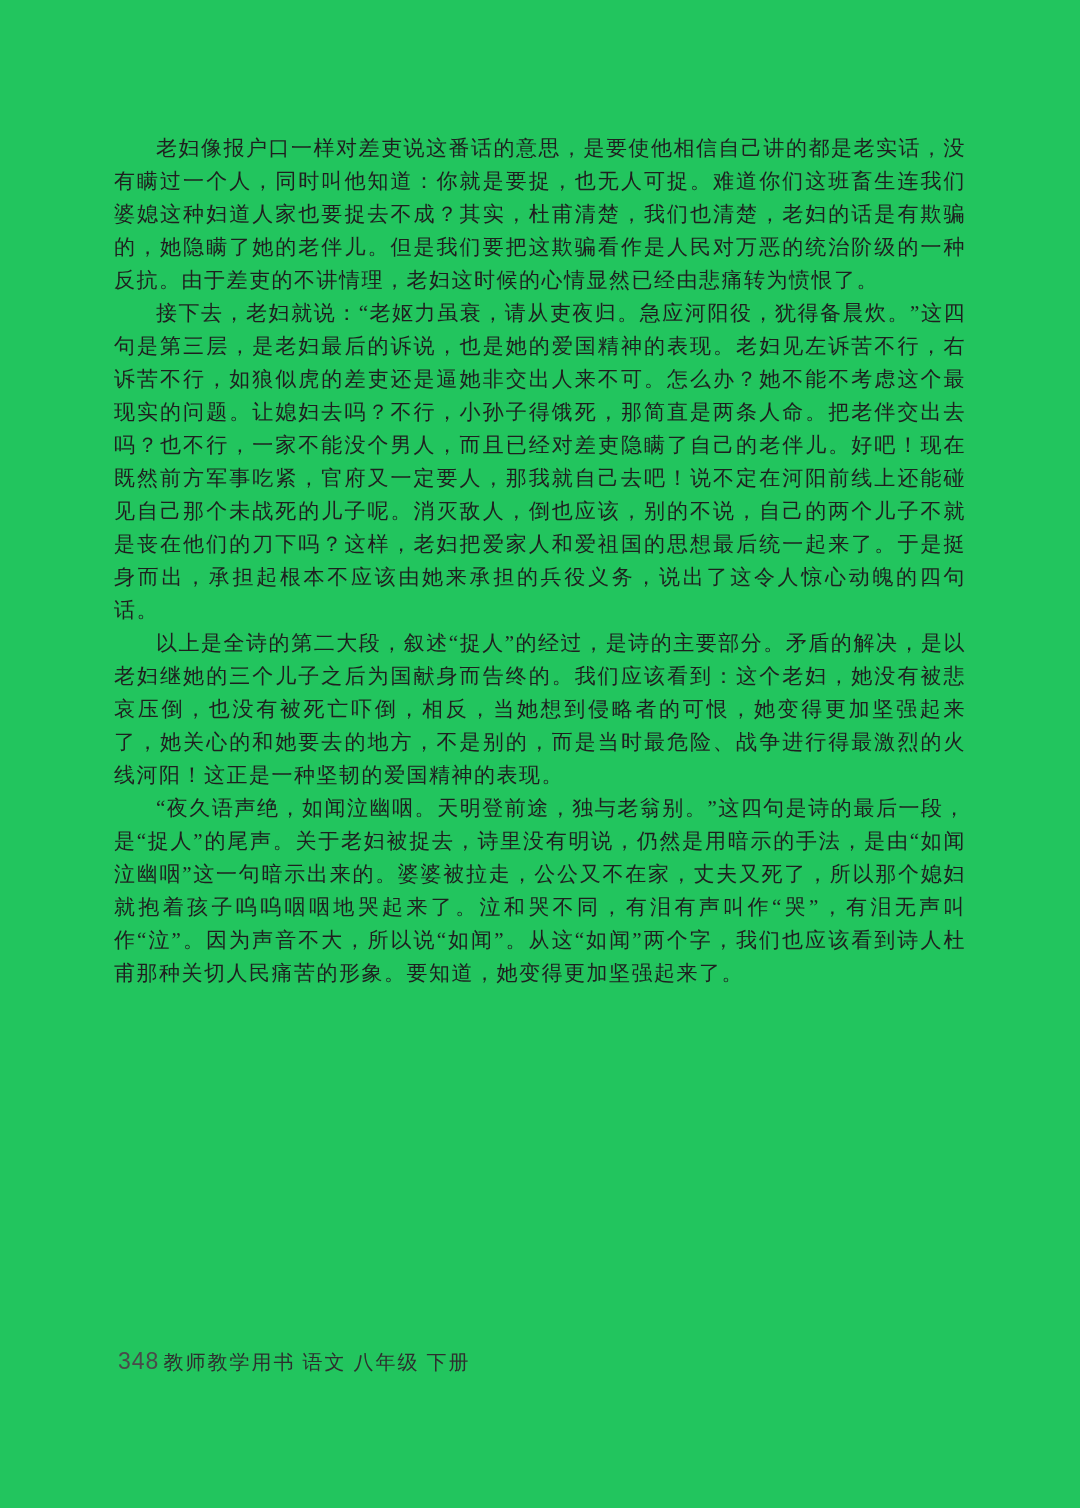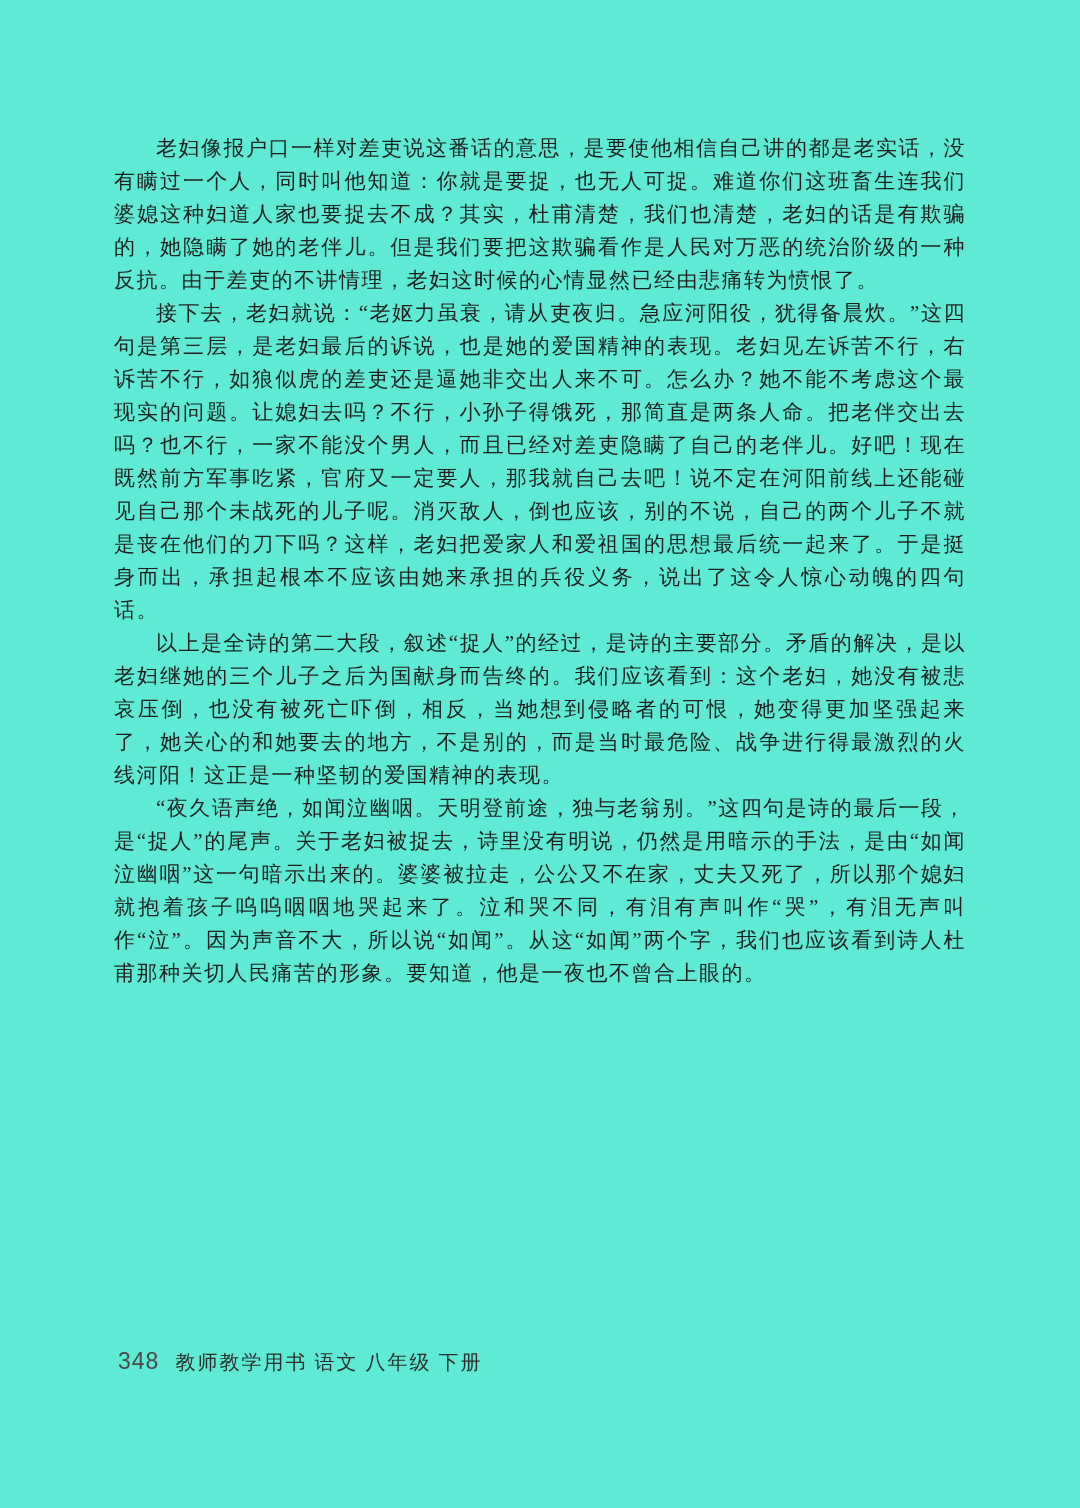--- a/index.html
+++ b/index.html
@@ -2,21 +2,21 @@
 <html><head>
 <meta charset="utf-8">
 <style>
   * { margin: 0; padding: 0; box-sizing: border-box; }
   html, body { background: #f2f2f2; }
   .page {
     position: relative;
     width: 1080px;
     height: 1508px;
     margin: 0 auto;
-    background: #5eead4;
+    background: #22c55e;
     font-family: "Liberation Serif", "DejaVu Serif", serif;
     overflow: hidden;
   }
   .content {
     position: absolute;
     top: 132px;
     left: 114px;
     width: 852px;
     color: #1f1f1f;
     font-size: 21px;
@@ -27,21 +27,21 @@
   .para {
     text-indent: 2em;
     margin: 0;
   }
   .footer {
     position: absolute;
     top: 1348px;
     left: 118px;
     display: flex;
     align-items: baseline;
-    gap: 16px;
+    gap: 4px;
     color: #3a3a3a;
   }
   .page-number {
     font-family: "Liberation Sans", "DejaVu Sans", sans-serif;
     font-size: 23px;
     color: #4a4a4a;
     letter-spacing: 1px;
   }
   .book-title {
     font-size: 20px;
@@ -51,21 +51,21 @@
 </style>
 </head>
 <body>
 
 <div class="page">
 
   <div class="content">
     <p class="para">老妇像报户口一样对差吏说这番话的意思，是要使他相信自己讲的都是老实话，没有瞒过一个人，同时叫他知道：你就是要捉，也无人可捉。难道你们这班畜生连我们婆媳这种妇道人家也要捉去不成？其实，杜甫清楚，我们也清楚，老妇的话是有欺骗的，她隐瞒了她的老伴儿。但是我们要把这欺骗看作是人民对万恶的统治阶级的一种反抗。由于差吏的不讲情理，老妇这时候的心情显然已经由悲痛转为愤恨了。</p>
     <p class="para">接下去，老妇就说：“老妪力虽衰，请从吏夜归。急应河阳役，犹得备晨炊。”这四句是第三层，是老妇最后的诉说，也是她的爱国精神的表现。老妇见左诉苦不行，右诉苦不行，如狼似虎的差吏还是逼她非交出人来不可。怎么办？她不能不考虑这个最现实的问题。让媳妇去吗？不行，小孙子得饿死，那简直是两条人命。把老伴交出去吗？也不行，一家不能没个男人，而且已经对差吏隐瞒了自己的老伴儿。好吧！现在既然前方军事吃紧，官府又一定要人，那我就自己去吧！说不定在河阳前线上还能碰见自己那个未战死的儿子呢。消灭敌人，倒也应该，别的不说，自己的两个儿子不就是丧在他们的刀下吗？这样，老妇把爱家人和爱祖国的思想最后统一起来了。于是挺身而出，承担起根本不应该由她来承担的兵役义务，说出了这令人惊心动魄的四句话。</p>
     <p class="para">以上是全诗的第二大段，叙述“捉人”的经过，是诗的主要部分。矛盾的解决，是以老妇继她的三个儿子之后为国献身而告终的。我们应该看到：这个老妇，她没有被悲哀压倒，也没有被死亡吓倒，相反，当她想到侵略者的可恨，她变得更加坚强起来了，她关心的和她要去的地方，不是别的，而是当时最危险、战争进行得最激烈的火线河阳！这正是一种坚韧的爱国精神的表现。</p>
-    <p class="para">“夜久语声绝，如闻泣幽咽。天明登前途，独与老翁别。”这四句是诗的最后一段，是“捉人”的尾声。关于老妇被捉去，诗里没有明说，仍然是用暗示的手法，是由“如闻泣幽咽”这一句暗示出来的。婆婆被拉走，公公又不在家，丈夫又死了，所以那个媳妇就抱着孩子呜呜咽咽地哭起来了。泣和哭不同，有泪有声叫作“哭”，有泪无声叫作“泣”。因为声音不大，所以说“如闻”。从这“如闻”两个字，我们也应该看到诗人杜甫那种关切人民痛苦的形象。要知道，他是一夜也不曾合上眼的。</p>
+    <p class="para">“夜久语声绝，如闻泣幽咽。天明登前途，独与老翁别。”这四句是诗的最后一段，是“捉人”的尾声。关于老妇被捉去，诗里没有明说，仍然是用暗示的手法，是由“如闻泣幽咽”这一句暗示出来的。婆婆被拉走，公公又不在家，丈夫又死了，所以那个媳妇就抱着孩子呜呜咽咽地哭起来了。泣和哭不同，有泪有声叫作“哭”，有泪无声叫作“泣”。因为声音不大，所以说“如闻”。从这“如闻”两个字，我们也应该看到诗人杜甫那种关切人民痛苦的形象。要知道，她变得更加坚强起来了。</p>
   </div>
 
   <div class="footer">
     <span class="page-number">348</span>
     <span class="book-title">教师教学用书 语文 八年级 下册</span>
   </div>
 
 </div>
 
 </body></html>

